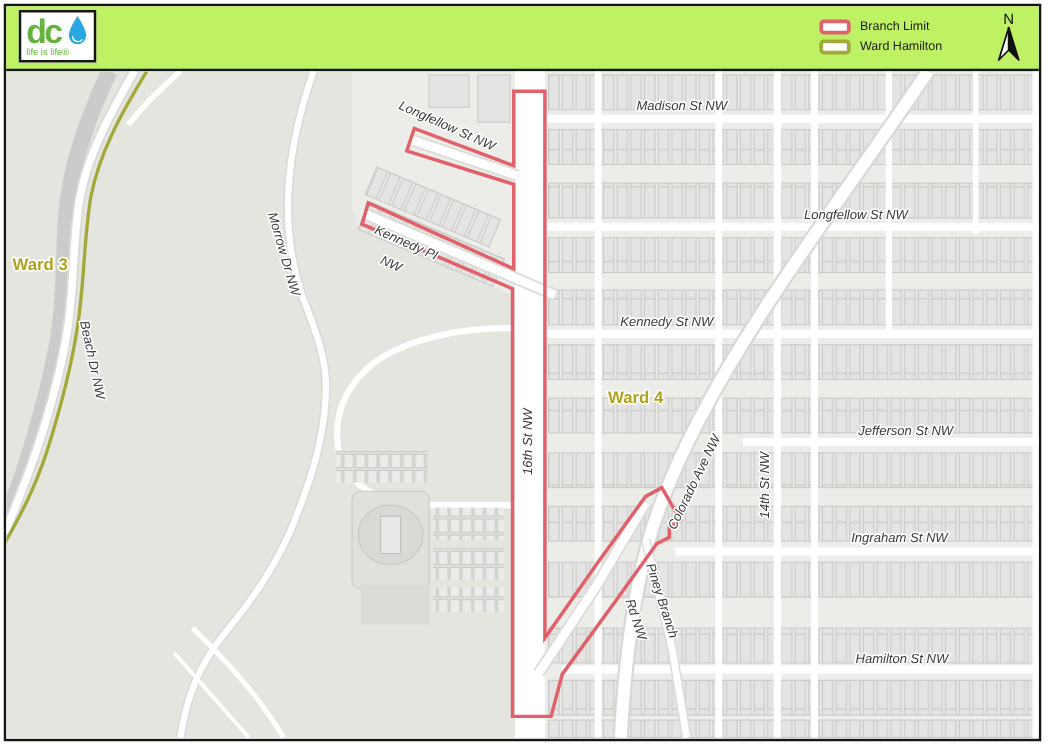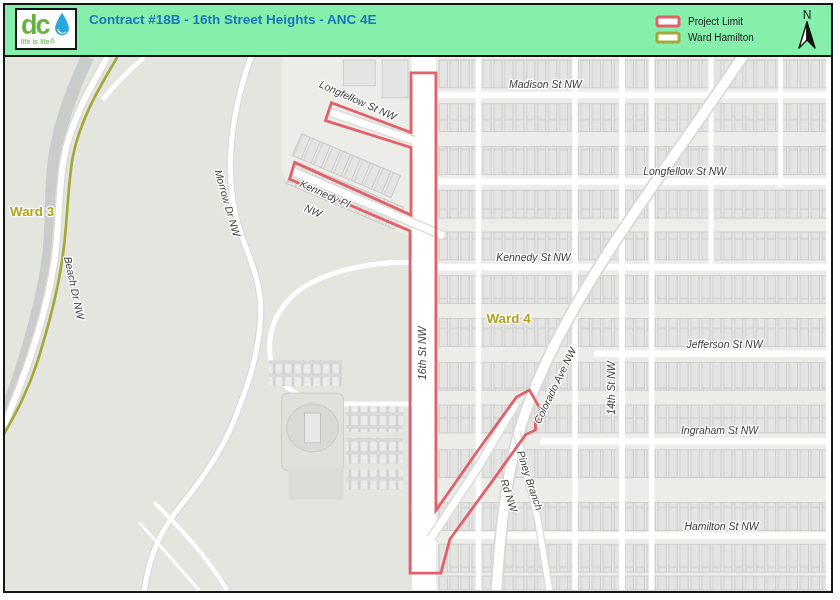--- a/index.html
+++ b/index.html
@@ -1,19 +1,19 @@
 <!DOCTYPE html>
 <html><head>
 <meta charset="utf-8">
 <style>
   html,body{margin:0;padding:0;width:840px;height:600px;background:#fff;
     font-family:"Liberation Sans",sans-serif;}
   .frame{position:absolute;left:3px;top:3px;width:830px;height:590px;
     border:2px solid #161616;box-sizing:border-box;background:#fff;}
-  .header{position:relative;height:50px;border-bottom:2px solid #161616;background:#86efac;}
+  .header{position:relative;height:50px;border-bottom:2px solid #161616;background:#bef264;}
   .logo-box{position:absolute;left:10px;top:3px;width:62px;height:42px;
     border:2px solid #161616;box-sizing:border-box;background:#fff;overflow:hidden;}
   .logo-dc{position:absolute;left:4px;top:0px;font-size:27px;font-weight:bold;
     color:#64b33e;letter-spacing:-2px;line-height:30px;}
   .logo-drop{position:absolute;right:3px;top:2px;}
   .logo-tag{position:absolute;left:4px;bottom:2px;font-size:7.5px;color:#64b33e;white-space:nowrap;}
   .titles{position:absolute;left:84px;top:5px;}
   .title-l1,.title-l2{font-weight:bold;color:#1b75bc;font-size:13.5px;line-height:19px;white-space:nowrap;}
   .legend{position:absolute;left:650px;top:8px;}
   .legend-row{display:flex;align-items:center;height:16px;}
@@ -36,29 +36,28 @@
     <div class="logo-box">
       <span class="logo-dc">dc</span>
       <svg class="logo-drop" width="20" height="26" viewBox="0 0 22 30">
         <path d="M11,1 C11,1 3,13 3,19 a8,8 0 0 0 16,0 C19,13 11,1 11,1 Z" fill="#29a7e0"></path>
         <path d="M6.5,19.5 a5,5 0 0 0 9,3" stroke="#ffffff" stroke-width="1.3" fill="none"></path>
       </svg>
       <span class="logo-tag">life is life®</span>
     </div>
 
     <div class="titles">
-      <div class="title-l2">Contract #18B - 16th Street Heights - ANC 4E</div>
     </div>
 
     <div class="legend">
       <div class="legend-row">
         <svg width="26" height="13" viewBox="0 0 26 13">
           <rect x="2" y="2" width="22" height="9" rx="2" fill="#ffffff" stroke-width="3" stroke="#e0616a"></rect>
         </svg>
-        <span class="legend-label">Project Limit</span>
+        <span class="legend-label">Branch Limit</span>
       </div>
       <div class="legend-row">
         <svg width="26" height="13" viewBox="0 0 26 13">
           <rect x="2" y="2" width="22" height="9" rx="2" fill="#ffffff" stroke-width="3" stroke="#a2a93a"></rect>
         </svg>
         <span class="legend-label">Ward Hamilton</span>
       </div>
     </div>
 
     <svg class="north" width="28" height="47" viewBox="0 0 28 47">

